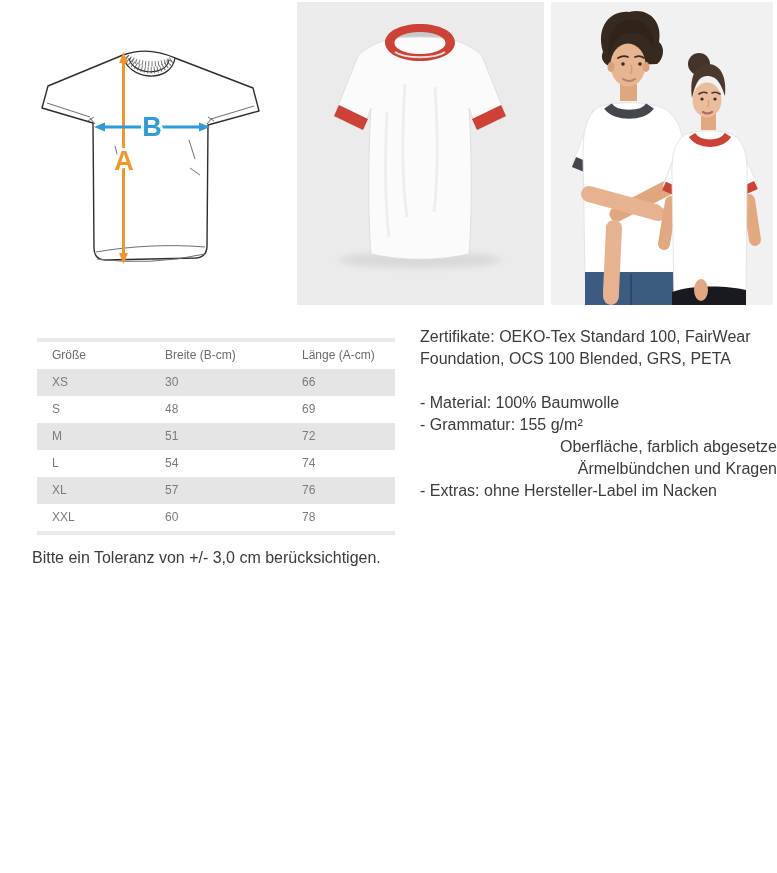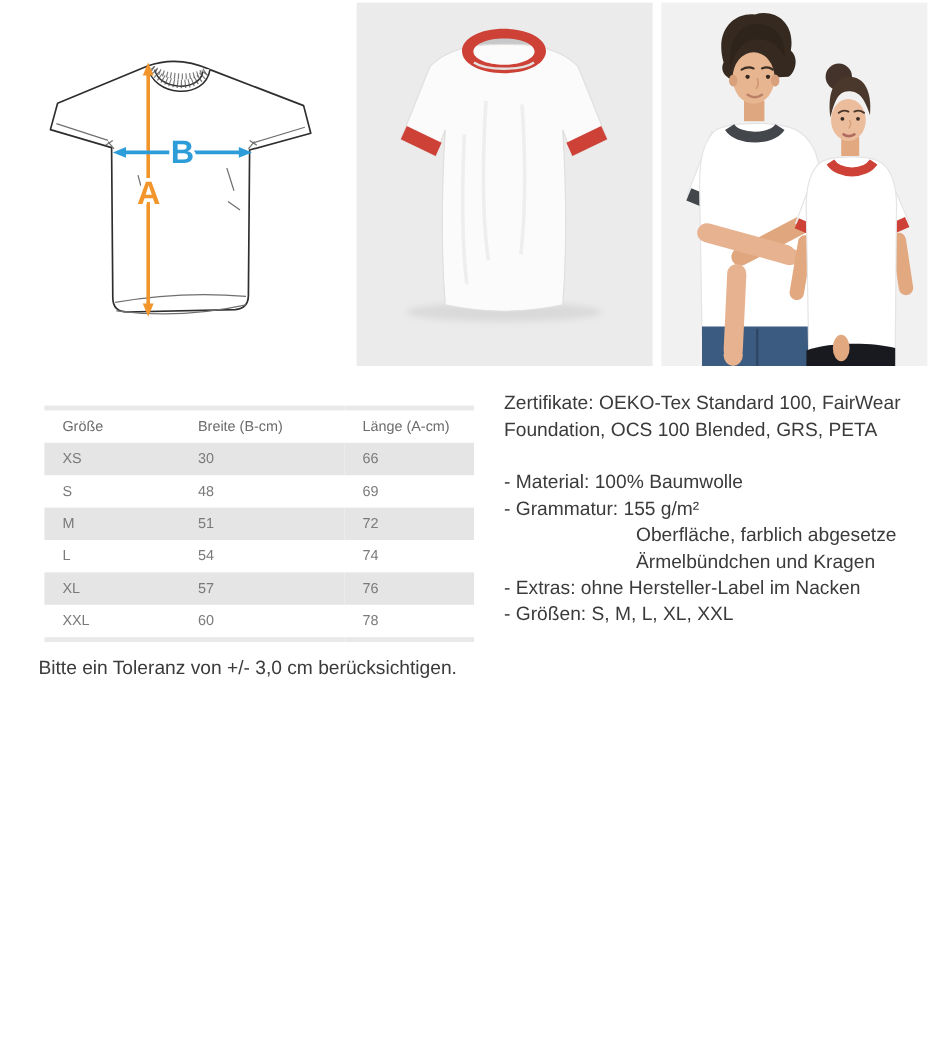--- a/index.html
+++ b/index.html
@@ -35,21 +35,21 @@
   th:nth-child(1),td:nth-child(1){width:98px;}
   th:nth-child(2),td:nth-child(2){width:122px;}
   tr.stripe{background:#e5e5e5;}
 
   .tolerance{left:32px;top:547px;font-size:16px;line-height:22px;margin:0;color:#3b3b3b;}
 
   
   .desc{left:420px;top:326px;width:357px;font-size:16px;line-height:22px;}
   .desc p{margin:0 0 22px 0;white-space:pre-line;}
   .spec-line{white-space:pre-line;}
-  .spec-line.indent{padding-left:110px;}
+  .spec-line.indent{padding-left:110px;text-align:right;}
 </style>
 </head>
 <body>
 
 <figure class="abs diagram-fig">
   <svg viewBox="0 0 260 252" width="260" height="252">
 
     <g fill="#ffffff" stroke="#2e2e2e" stroke-width="1.4" stroke-linejoin="round">
       <path d="M103,27 L28,58 L22,80 L73,95 L74,220 Q74,232 86,232 L176,230 Q187,229 187,218 L188,97 L239,83 L233,60 L155,30 Q128,18 103,27 Z"></path>
     </g>
@@ -235,15 +235,14 @@
 
 <div class="abs desc">
   <p>Zertifikate: OEKO-Tex Standard 100, FairWear
 Foundation, OCS 100 Blended, GRS, PETA</p>
   <div>
     <div class="spec-line">- Material: 100% Baumwolle</div>
     <div class="spec-line">- Grammatur: 155 g/m²</div>
     <div class="spec-line indent">Oberfläche, farblich abgesetze</div>
     <div class="spec-line indent">Ärmelbündchen und Kragen</div>
     <div class="spec-line">- Extras: ohne Hersteller-Label im Nacken</div>
-    <div class="spec-line">- Größen: S, M, L, XL, XXL</div>
   </div>
 </div>
 
 </body></html>

